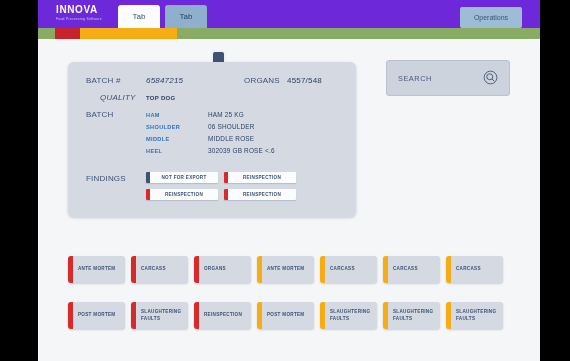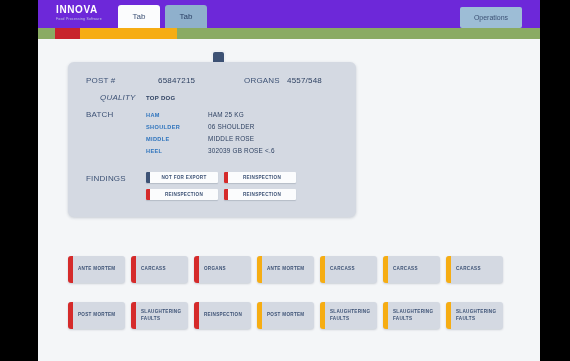--- a/index.html
+++ b/index.html
@@ -156,22 +156,22 @@
   <div class="stripe">
     <div class="s-red"></div>
     <div class="s-amber"></div>
   </div>
 
 
   <div class="handle"></div>
 
   <div class="panel">
 
-    <div class="flabel" style="left:18px;top:14px;">POST #</div>
-    <div class="fvalue big" style="left:90px;top:14px;">65847215</div>
+    <div class="flabel" style="left:18px;top:14px;">BATCH #</div>
+    <div class="fvalue big" style="left:78px;top:14px;font-style:italic;">65847215</div>
     <div class="flabel" style="left:176px;top:14px;">ORGANS</div>
     <div class="fvalue big" style="left:219px;top:14px;">4557/548</div>
 
     <div class="flabel" style="left:32px;top:31px;font-style:italic;">QUALITY</div>
     <div class="fvalue small" style="left:78px;top:33px;">TOP DOG</div>
 
     <div class="flabel" style="left:18px;top:48px;">BATCH</div>
 
     <div class="stamp-key" style="left:78px;top:50px;">HAM</div>
     <div class="stamp-val" style="left:140px;top:49px;">HAM 25 KG</div>
@@ -195,20 +195,28 @@
     <div class="chip" style="left:78px;top:127px;">
       <div class="bar" style="background:#d52b2b;"></div>
       <div class="ctext">REINSPECTION</div>
     </div>
     <div class="chip" style="left:156px;top:127px;">
       <div class="bar" style="background:#d52b2b;"></div>
       <div class="ctext">REINSPECTION</div>
     </div>
   </div>
 
+  <div class="search">
+    <span class="sp">SEARCH</span>
+    <svg class="mag" viewBox="0 0 20 20">
+      <circle cx="10" cy="10" r="8.5" fill="none" stroke="#4a5b7a" stroke-width="1.2"></circle>
+      <circle cx="9" cy="9" r="4" fill="none" stroke="#4a5b7a" stroke-width="1.3"></circle>
+      <line x1="12" y1="12" x2="15" y2="15" stroke="#4a5b7a" stroke-width="1.3"></line>
+    </svg>
+  </div>
 
   <div class="card" style="left:30px;top:256px;">
     <div class="bar" style="background:#d52b2b;"></div>
     <div class="ctext">ANTE MORTEM</div>
   </div>
   <div class="card" style="left:93px;top:256px;">
     <div class="bar" style="background:#d52b2b;"></div>
     <div class="ctext">CARCASS</div>
   </div>
   <div class="card" style="left:156px;top:256px;">

